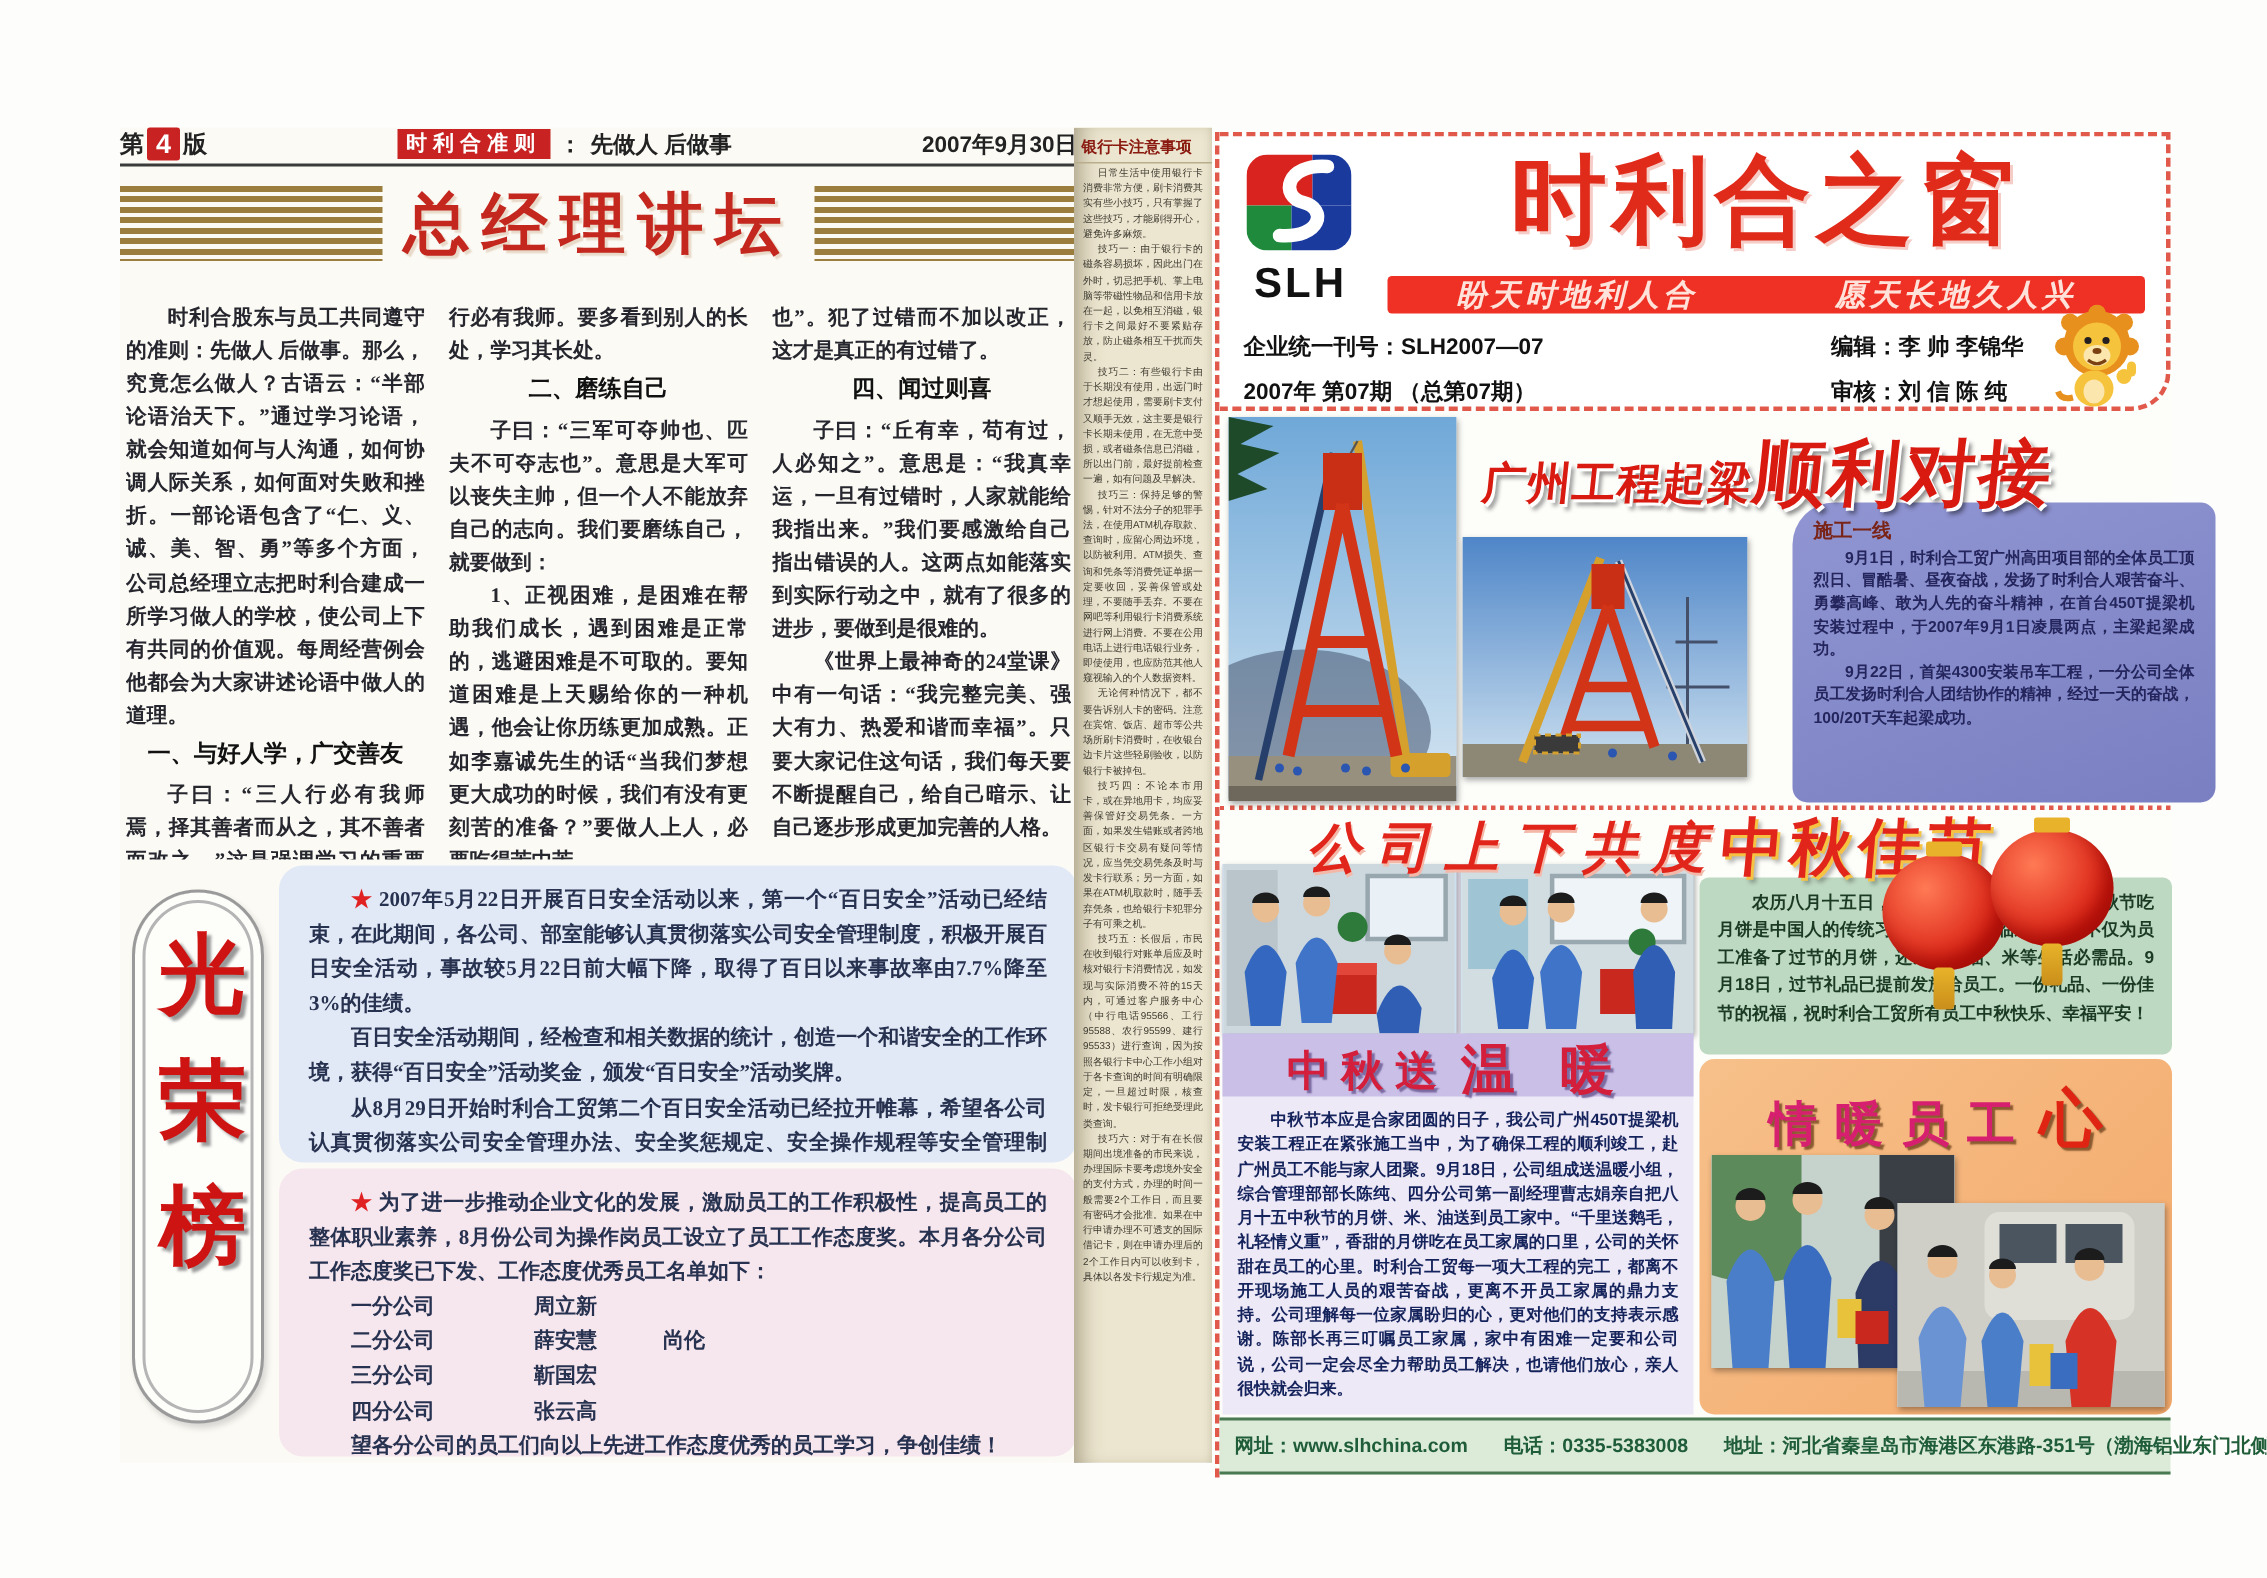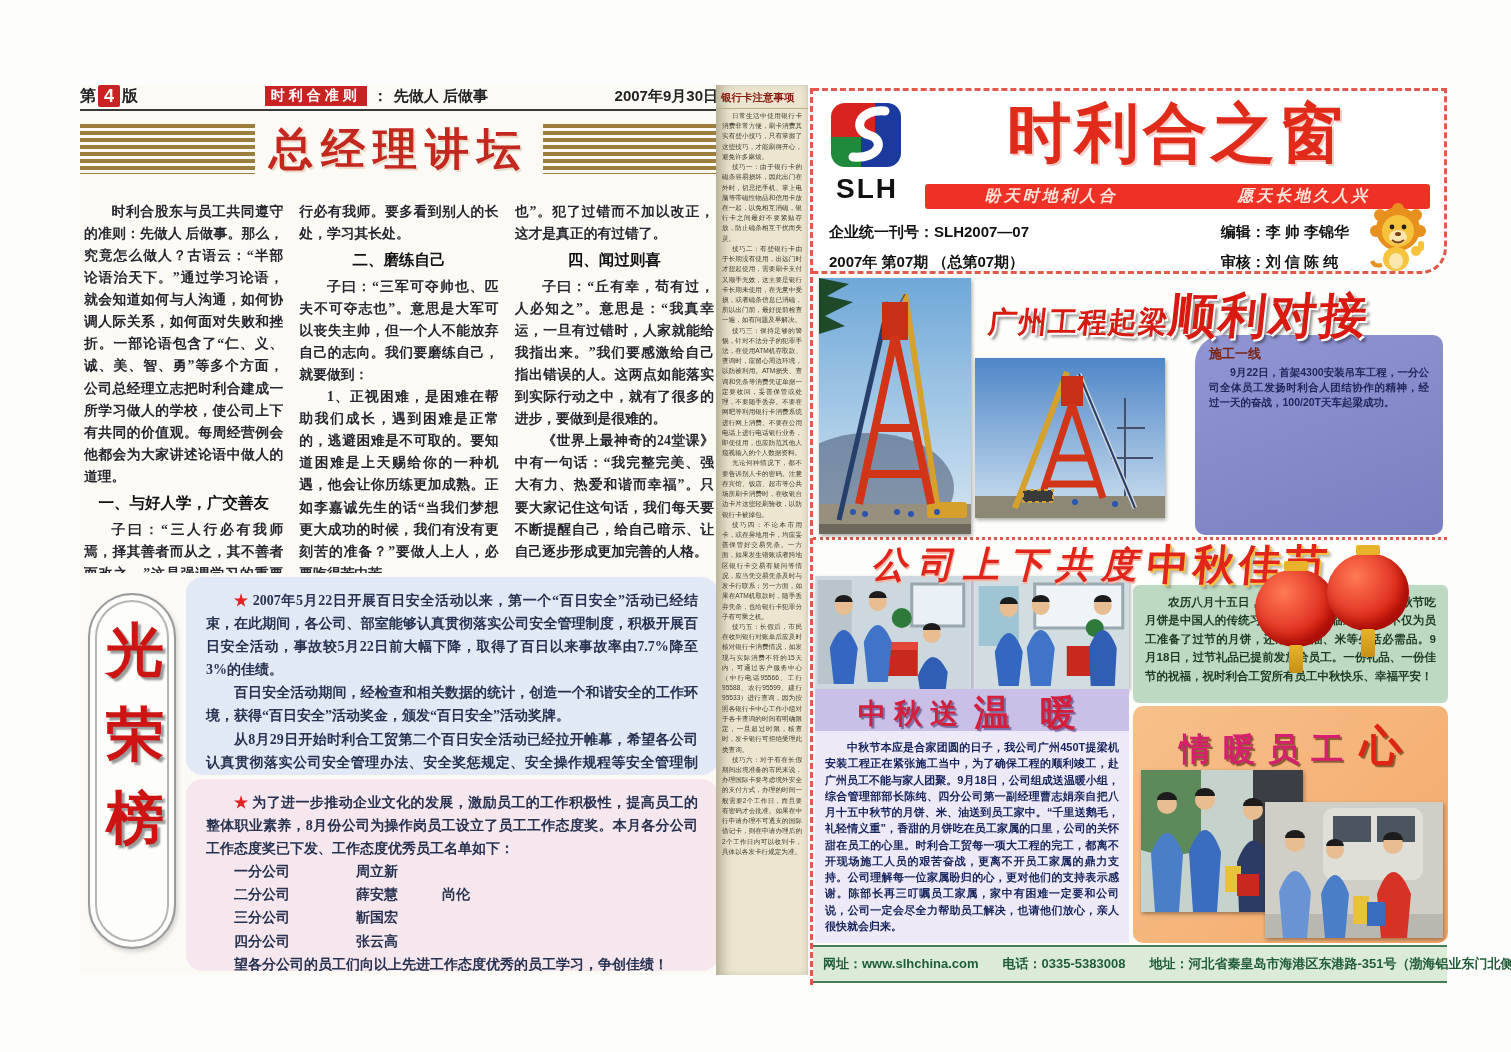--- a/index.html
+++ b/index.html
@@ -43,32 +43,32 @@
   .strip-body { padding:2px 6px; font-size:6.6px; line-height:1.55; color:#3d3a30; text-align:justify; }
   .strip-body .col-p { text-indent:1.5em; }
 
   
   .right-page { position:absolute; left:810px; top:88px; width:637px; height:897px; background:#fdfdfa; border-left:3px dashed #e0594a; }
 
   .masthead { position:absolute; top:0; left:0; right:0; height:186px; border:3px dashed #e0594a; border-left:none; border-radius:0 0 26px 0; background:#ffffff; }
   .slh-logo { position:absolute; left:14px; top:10px; width:80px; text-align:center; }
   .slh-logo .slh-text { font-size:28px; font-weight:900; color:#111; letter-spacing:2px; line-height:1; margin-top:2px; }
   .mast-title { position:absolute; left:104px; top:0px; width:520px; text-align:center; font-family:"Liberation Serif",serif; font-size:64px; font-weight:900; color:#e02a1a; letter-spacing:4px; line-height:1.35; white-space:nowrap; text-shadow:2px 2px 0 #f6cdc6; }
-  .mast-banner { position:absolute; left:112px; top:93px; width:505px; height:25px; background:#ef3125; color:#ffe3da; display:flex; align-items:center; justify-content:space-around; font-weight:900; font-size:16px; font-style:italic; letter-spacing:3px; border-radius:3px; }
+  .mast-banner { position:absolute; left:112px; top:93px; width:505px; height:25px; background:#ef3125; color:#ffe3da; display:flex; align-items:center; justify-content:space-around; font-weight:900; font-size:20px; font-style:italic; letter-spacing:3px; border-radius:3px; }
   .mast-info { position:absolute; left:16px; top:126px; width:520px; display:flex; justify-content:space-between; font-size:15px; font-weight:700; color:#111; line-height:2; }
   .mascot { position:absolute; right:8px; top:112px; }
 
   .crane-sec { position:absolute; top:190px; left:0; right:0; height:262px; border-bottom:3px dotted #e0594a; }
   .photo { box-shadow:1px 2px 4px rgba(0,0,0,.35); background:#cfe0ee; }
   .crane-photo1 { position:absolute; left:6px; top:0px; width:152px; height:256px; }
   .crane-photo2 { position:absolute; left:162px; top:80px; width:190px; height:160px; }
   .crane-headline { position:absolute; left:176px; top:6px; width:460px; transform:skewX(-6deg); color:#d81a10; font-weight:900; white-space:nowrap; text-shadow:2px 2px 0 #fff, 4px 4px 3px rgba(0,0,0,.45); z-index:3; }
   .crane-headline .hl-small { font-size:29px; letter-spacing:1px; }
   .crane-headline .hl-big { font-size:48px; letter-spacing:2px; }
-  .constr-box { position:absolute; left:382px; top:57px; width:248px; height:200px; background:linear-gradient(160deg,#9095d2,#7a7fc2); border-radius:28px 10px 10px 10px; padding:10px 14px; overflow:hidden; }
+  .constr-box { position:absolute; left:382px; top:57px; width:282px; height:200px; background:linear-gradient(160deg,#9095d2,#7a7fc2); border-radius:28px 10px 10px 10px; padding:10px 14px; overflow:hidden; }
   .constr-label { color:#7a2417; font-weight:900; font-size:13px; margin-bottom:2px; }
   .constr-box .col-p { color:#23255c; font-size:10.5px; font-weight:700; line-height:1.45; text-align:justify; }
 
   .ma-banner { position:absolute; top:452px; left:0; right:0; height:50px; padding-left:58px; display:flex; align-items:center; white-space:nowrap; z-index:4; }
   .ma-part1 { font-size:36px; font-weight:900; color:#e1251b; letter-spacing:10px; font-family:"Liberation Serif",serif; font-style:italic; text-shadow:1px 2px 0 #f3b8a8; }
   .ma-part2 { font-size:42px; font-weight:900; color:#e1251b; letter-spacing:4px; text-shadow:2px 2px 0 #f6c243, 4px 4px 3px rgba(0,0,0,.3); transform:skewX(-5deg); }
   .lanterns { position:absolute; right:26px; top:455px; width:170px; height:160px; z-index:5; }
   .lantern { position:absolute; width:82px; height:78px; border-radius:50%; background:radial-gradient(circle at 35% 30%, #ff7a55, #d81c10 70%); box-shadow:inset -6px -8px 12px rgba(120,0,0,.5); }
   .lantern::before { content:""; position:absolute; left:29px; top:-8px; width:24px; height:10px; background:#e8b32a; border-radius:2px; }
   .lantern::after { content:""; position:absolute; left:34px; bottom:-26px; width:14px; height:28px; background:linear-gradient(#e8b32a,#c98e1a); border-radius:3px; }
@@ -308,20 +308,21 @@
         </g>
     </svg>
 
     <div class="crane-headline">
       <span class="hl-small">广州工程起梁</span><span class="hl-big">顺利对接</span>
     </div>
 
     <div class="constr-box">
       <div class="constr-label">施工一线</div>
       <div id="constr-paras">
+          <div class="col-p">9月1日，时利合工贸广州高田项目部的全体员工顶烈日、冒酷暑、昼夜奋战，发扬了时利合人艰苦奋斗、勇攀高峰、敢为人先的奋斗精神，在首台450T提梁机安装过程中，于2007年9月1日凌晨两点，主梁起梁成功。</div>
           <div class="col-p">9月22日，首架4300安装吊车工程，一分公司全体员工发扬时利合人团结协作的精神，经过一天的奋战，100/20T天车起梁成功。</div>
         </div>
     </div>
   </div>
 
   <div class="ma-banner">
     <span class="ma-part1">公司上下共度</span>
     <span class="ma-part2">中秋佳节</span>
   </div>
   <div class="lanterns">

